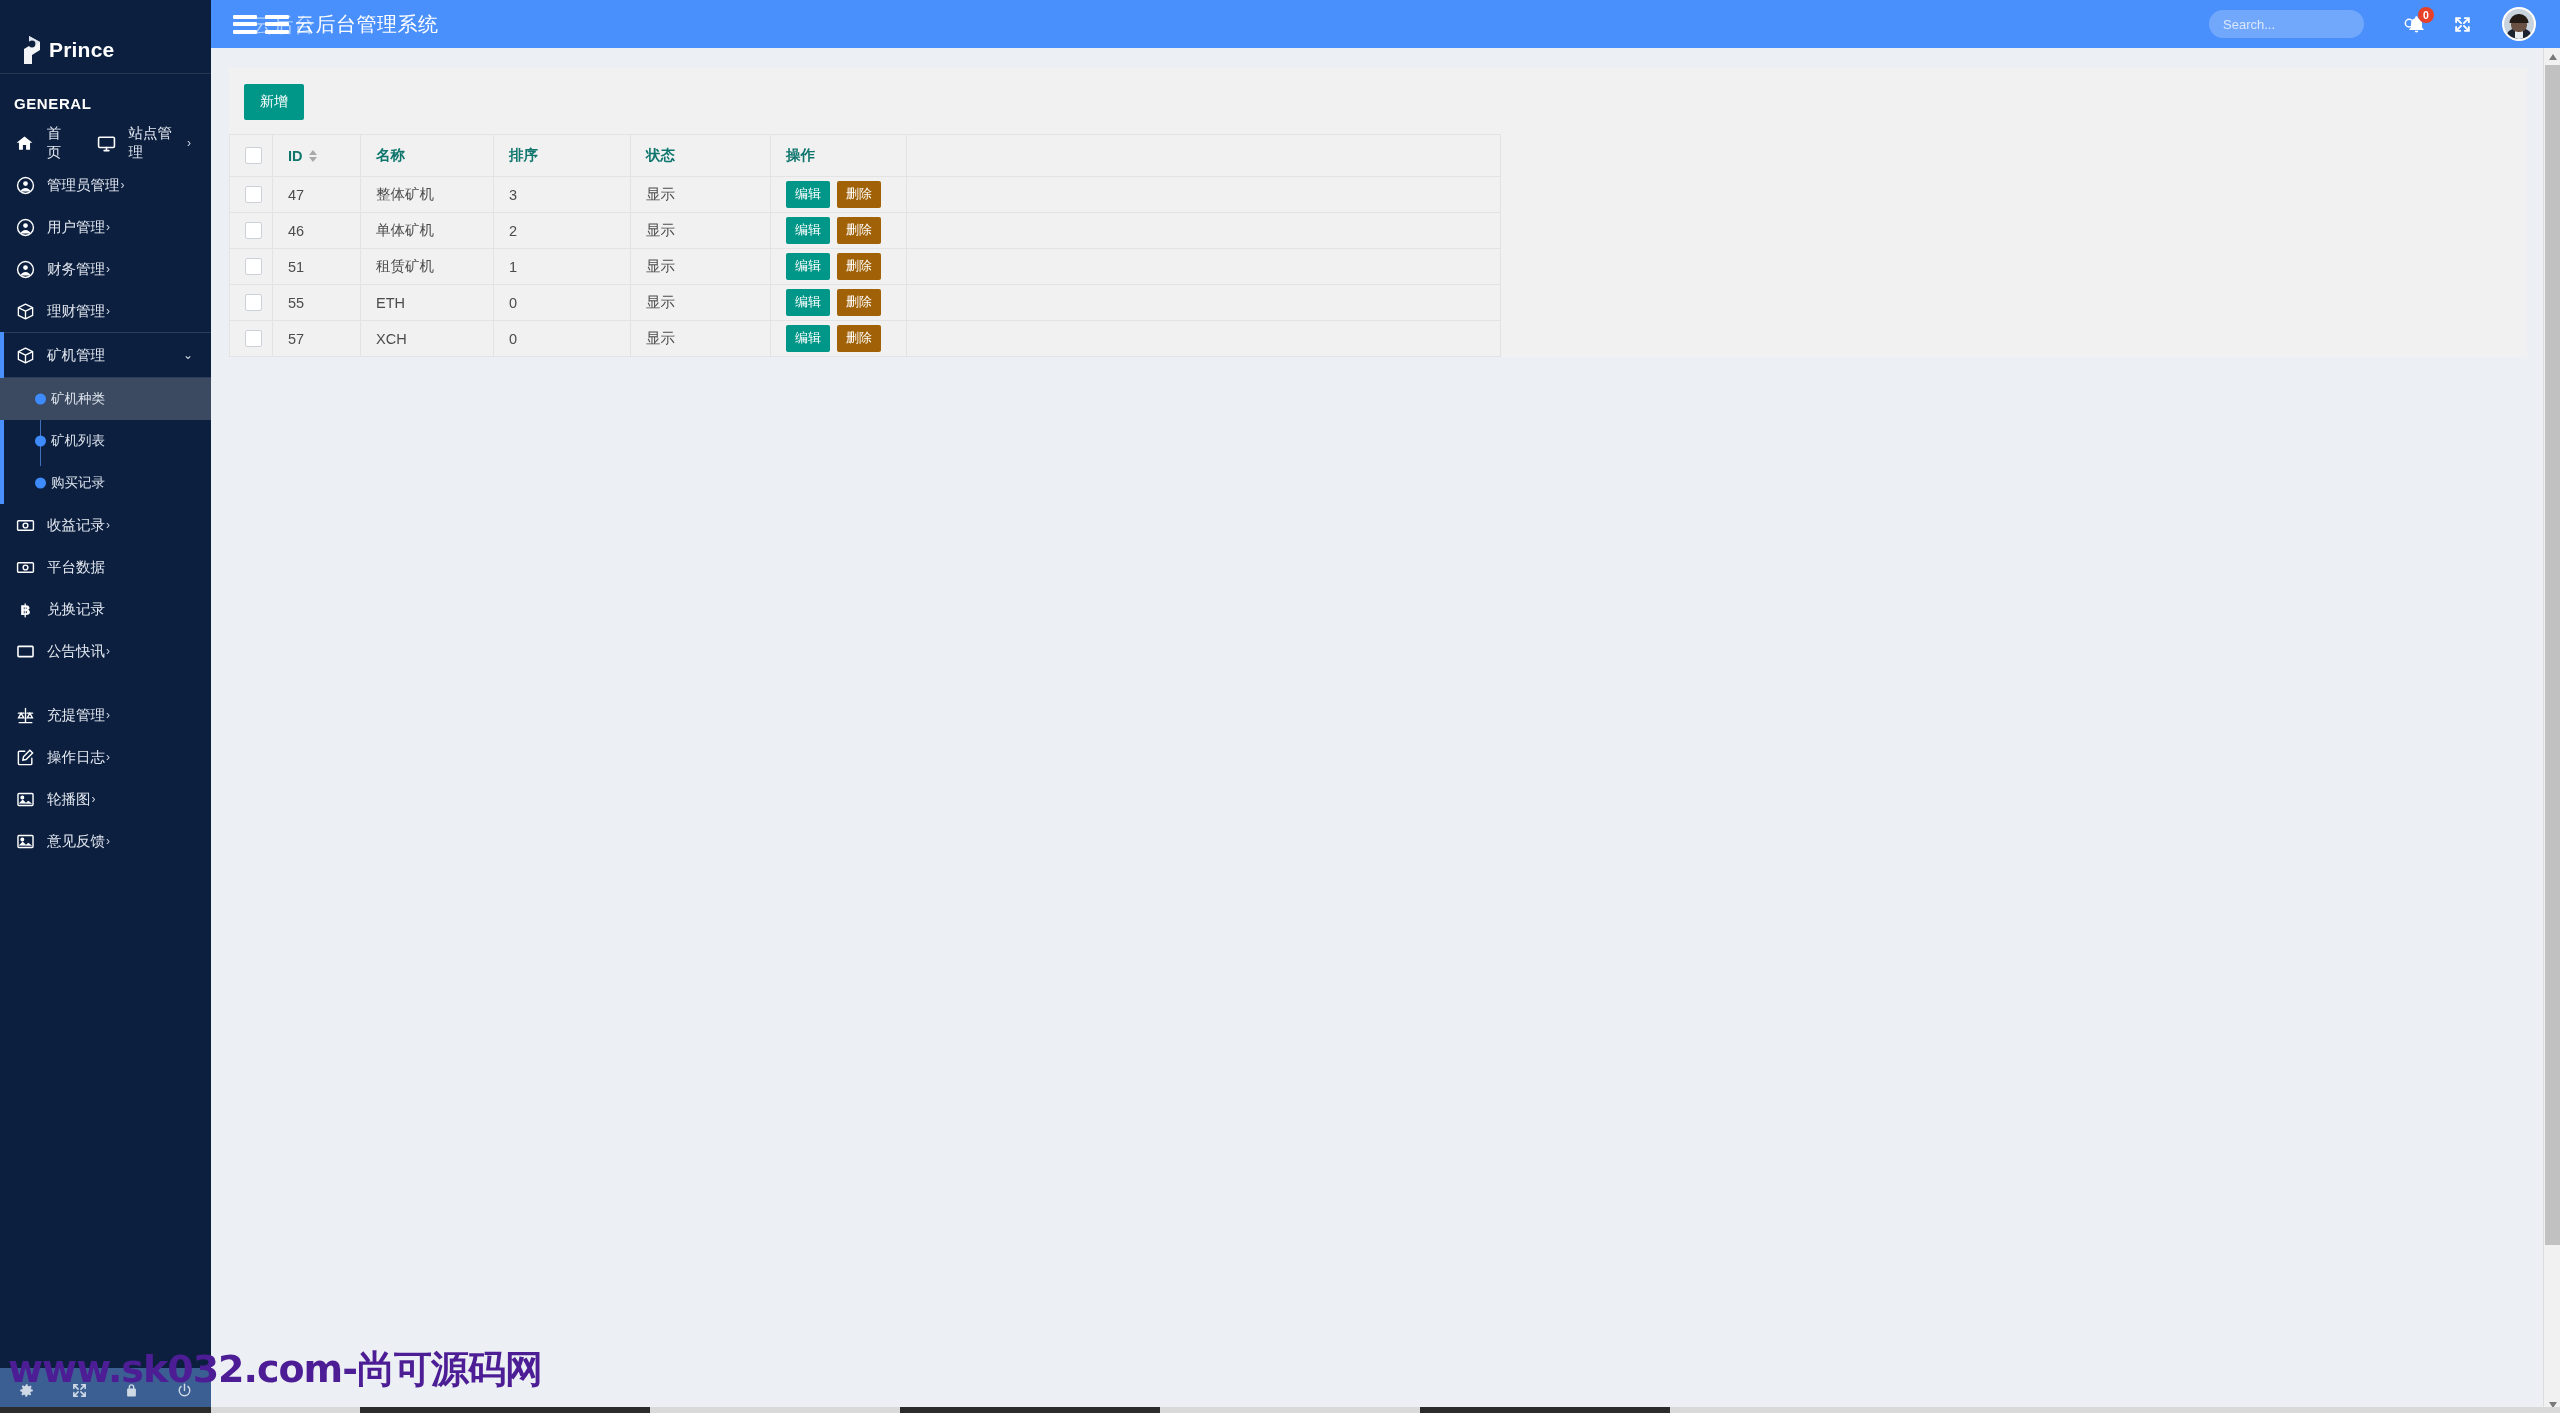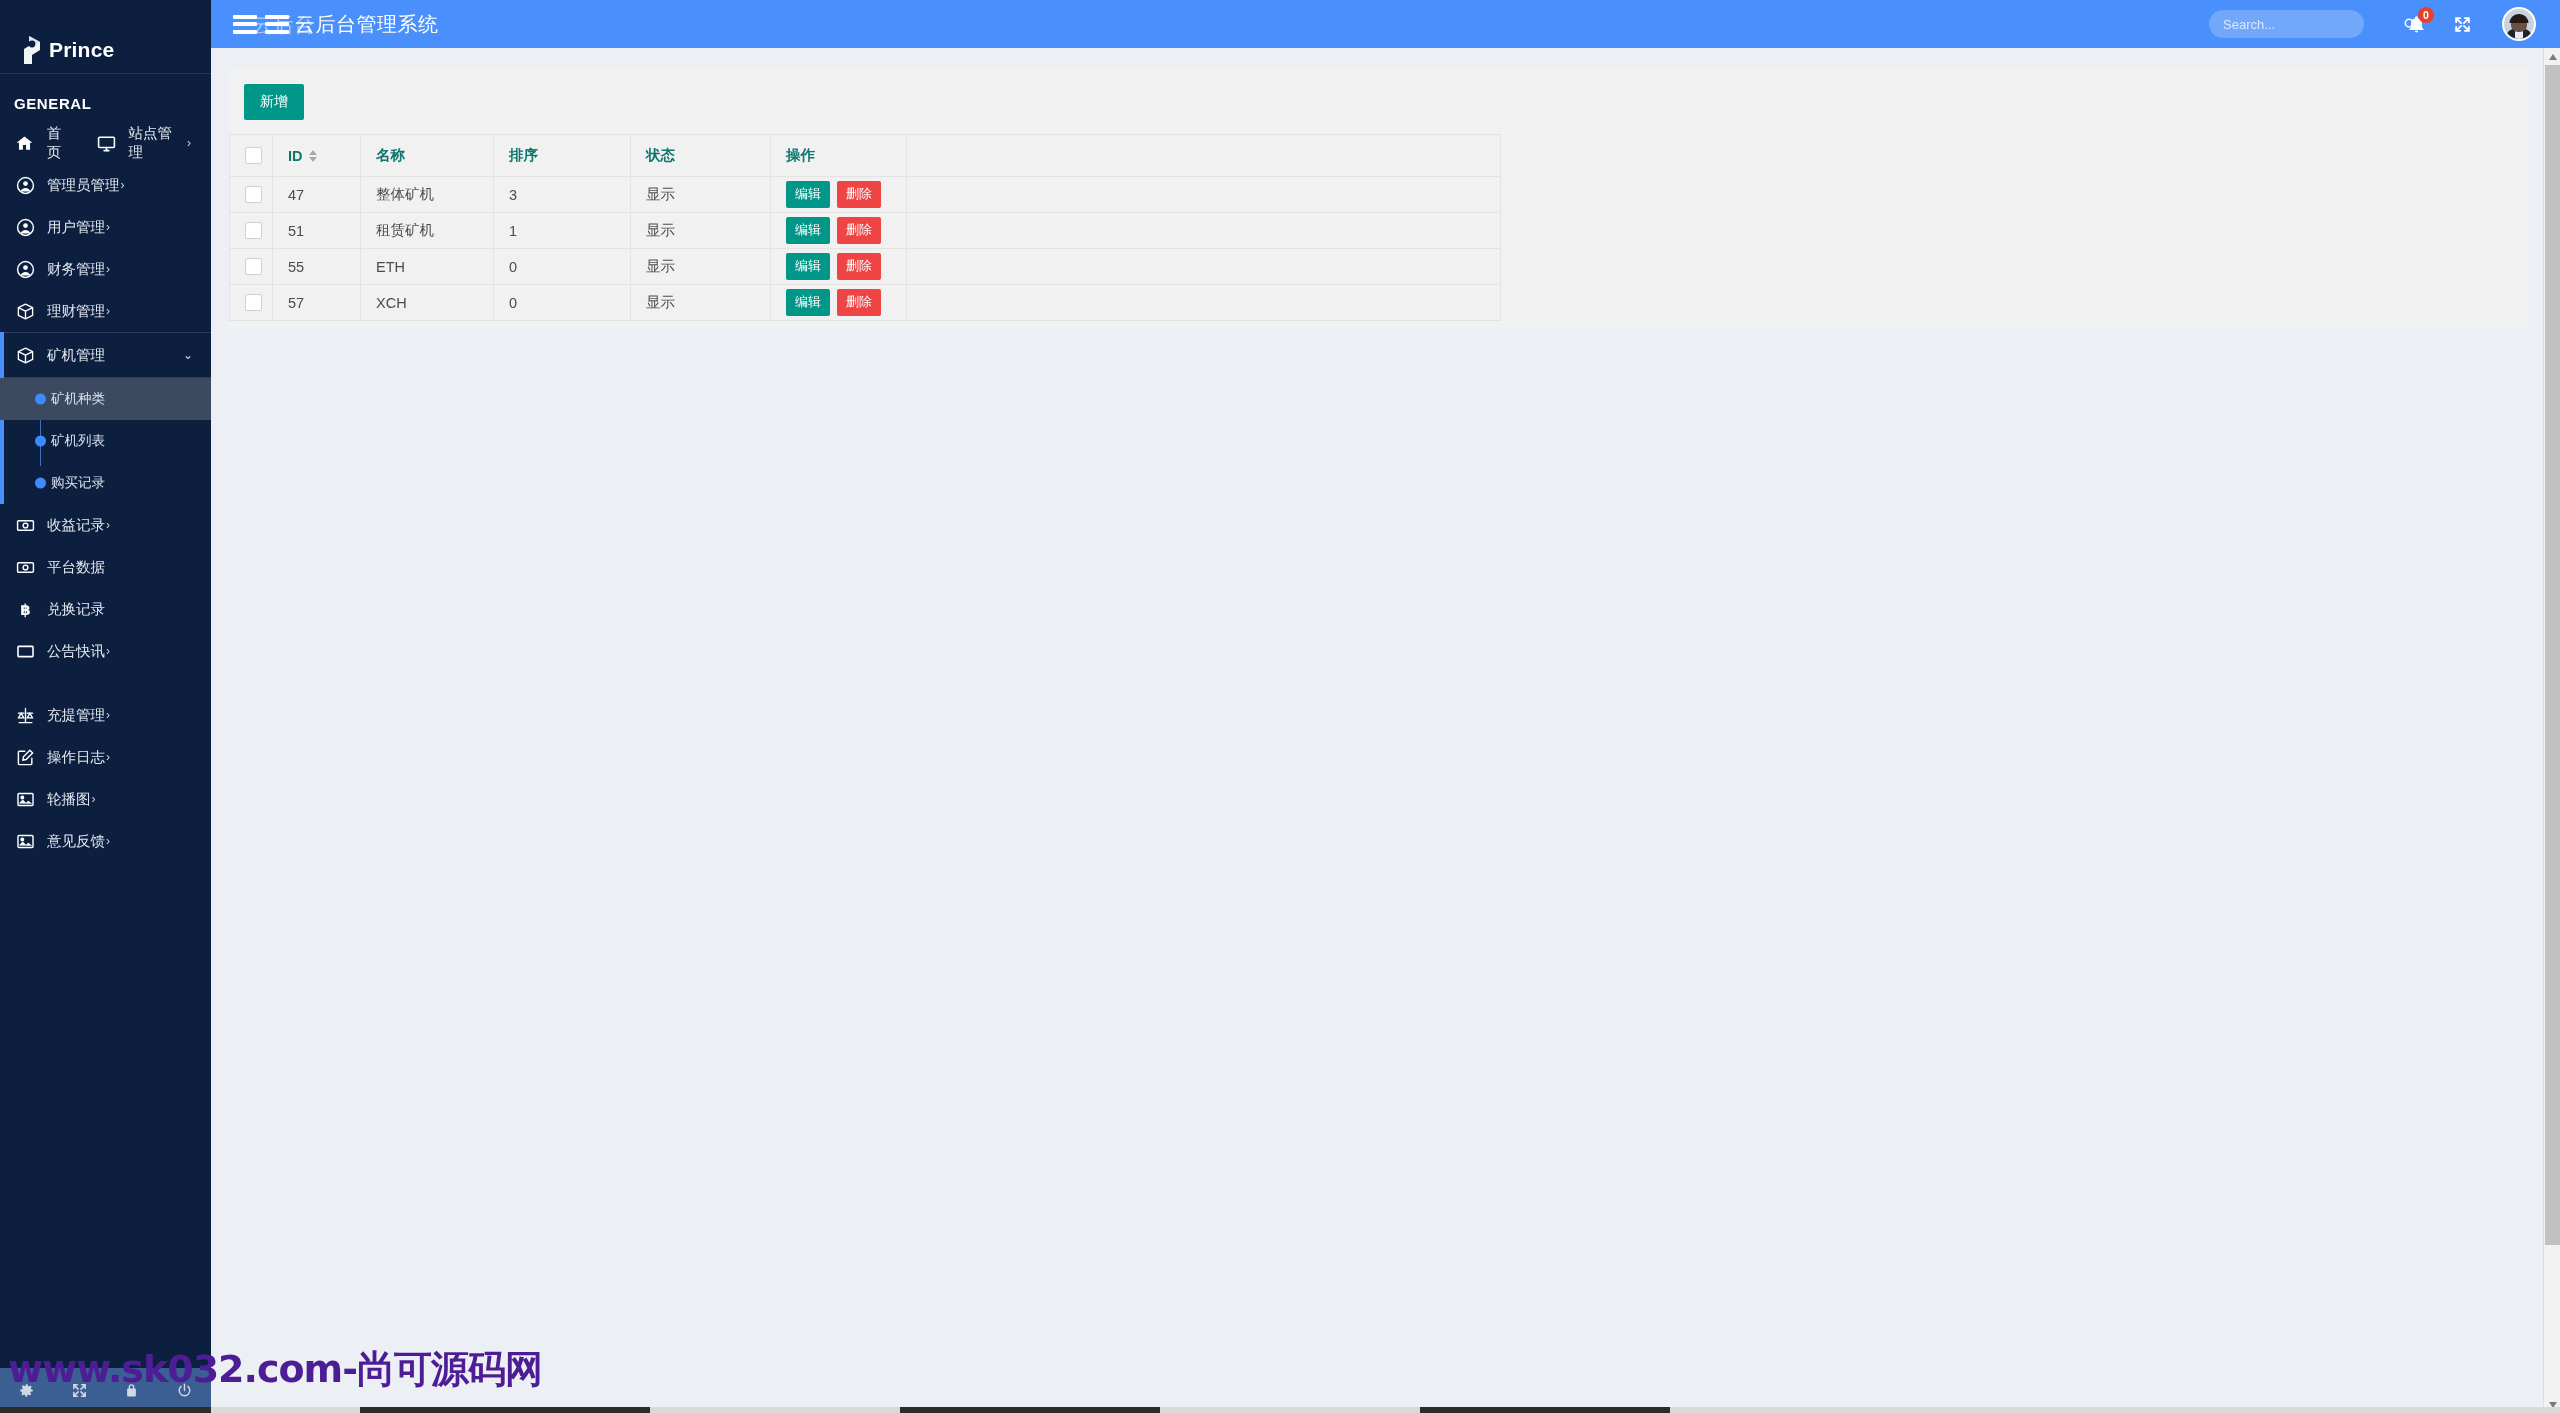--- a/index.html
+++ b/index.html
@@ -264,21 +264,21 @@
   .sorter i.dn { border-top: 5px solid #a9a9a9; }
   .th-inner { display: flex; align-items: center; }
   .op-cell { padding: 0 15px; }
   .btn-mini {
     display: inline-block; color: #ffffff;
     font-size: 13px; border: 0; border-radius: 2px;
     padding: 5px 9px; cursor: pointer; margin-right: 7px;
     font-family: inherit; line-height: 1.25;
   }
   .btn-edit { background: #009688; }
-  .btn-del { background: #ef4444; }
+  .btn-del { background: #a16207; }
 
   
   #watermark {
     position: absolute; left: 8px; bottom: 18px;
     font-family: "DejaVu Sans", sans-serif;
     font-size: 38px; font-weight: bold;
     color: #4c1d95;
     letter-spacing: -1px;
     white-space: nowrap;
     z-index: 20;
@@ -638,20 +638,31 @@
             <td class="col-id">47</td>
             <td class="col-name">整体矿机</td>
             <td class="col-sort">3</td>
             <td class="col-state">显示</td>
             <td class="col-op op-cell">
               <button class="btn-mini btn-edit">编辑</button><button class="btn-mini btn-del">删除</button>
             </td>
             <td class="col-tail"></td>
           </tr>
 
+          <tr>
+            <td class="col-chk"><span class="chk"></span></td>
+            <td class="col-id">46</td>
+            <td class="col-name">单体矿机</td>
+            <td class="col-sort">2</td>
+            <td class="col-state">显示</td>
+            <td class="col-op op-cell">
+              <button class="btn-mini btn-edit">编辑</button><button class="btn-mini btn-del">删除</button>
+            </td>
+            <td class="col-tail"></td>
+          </tr>
 
           <tr>
             <td class="col-chk"><span class="chk"></span></td>
             <td class="col-id">51</td>
             <td class="col-name">租赁矿机</td>
             <td class="col-sort">1</td>
             <td class="col-state">显示</td>
             <td class="col-op op-cell">
               <button class="btn-mini btn-edit">编辑</button><button class="btn-mini btn-del">删除</button>
             </td>

